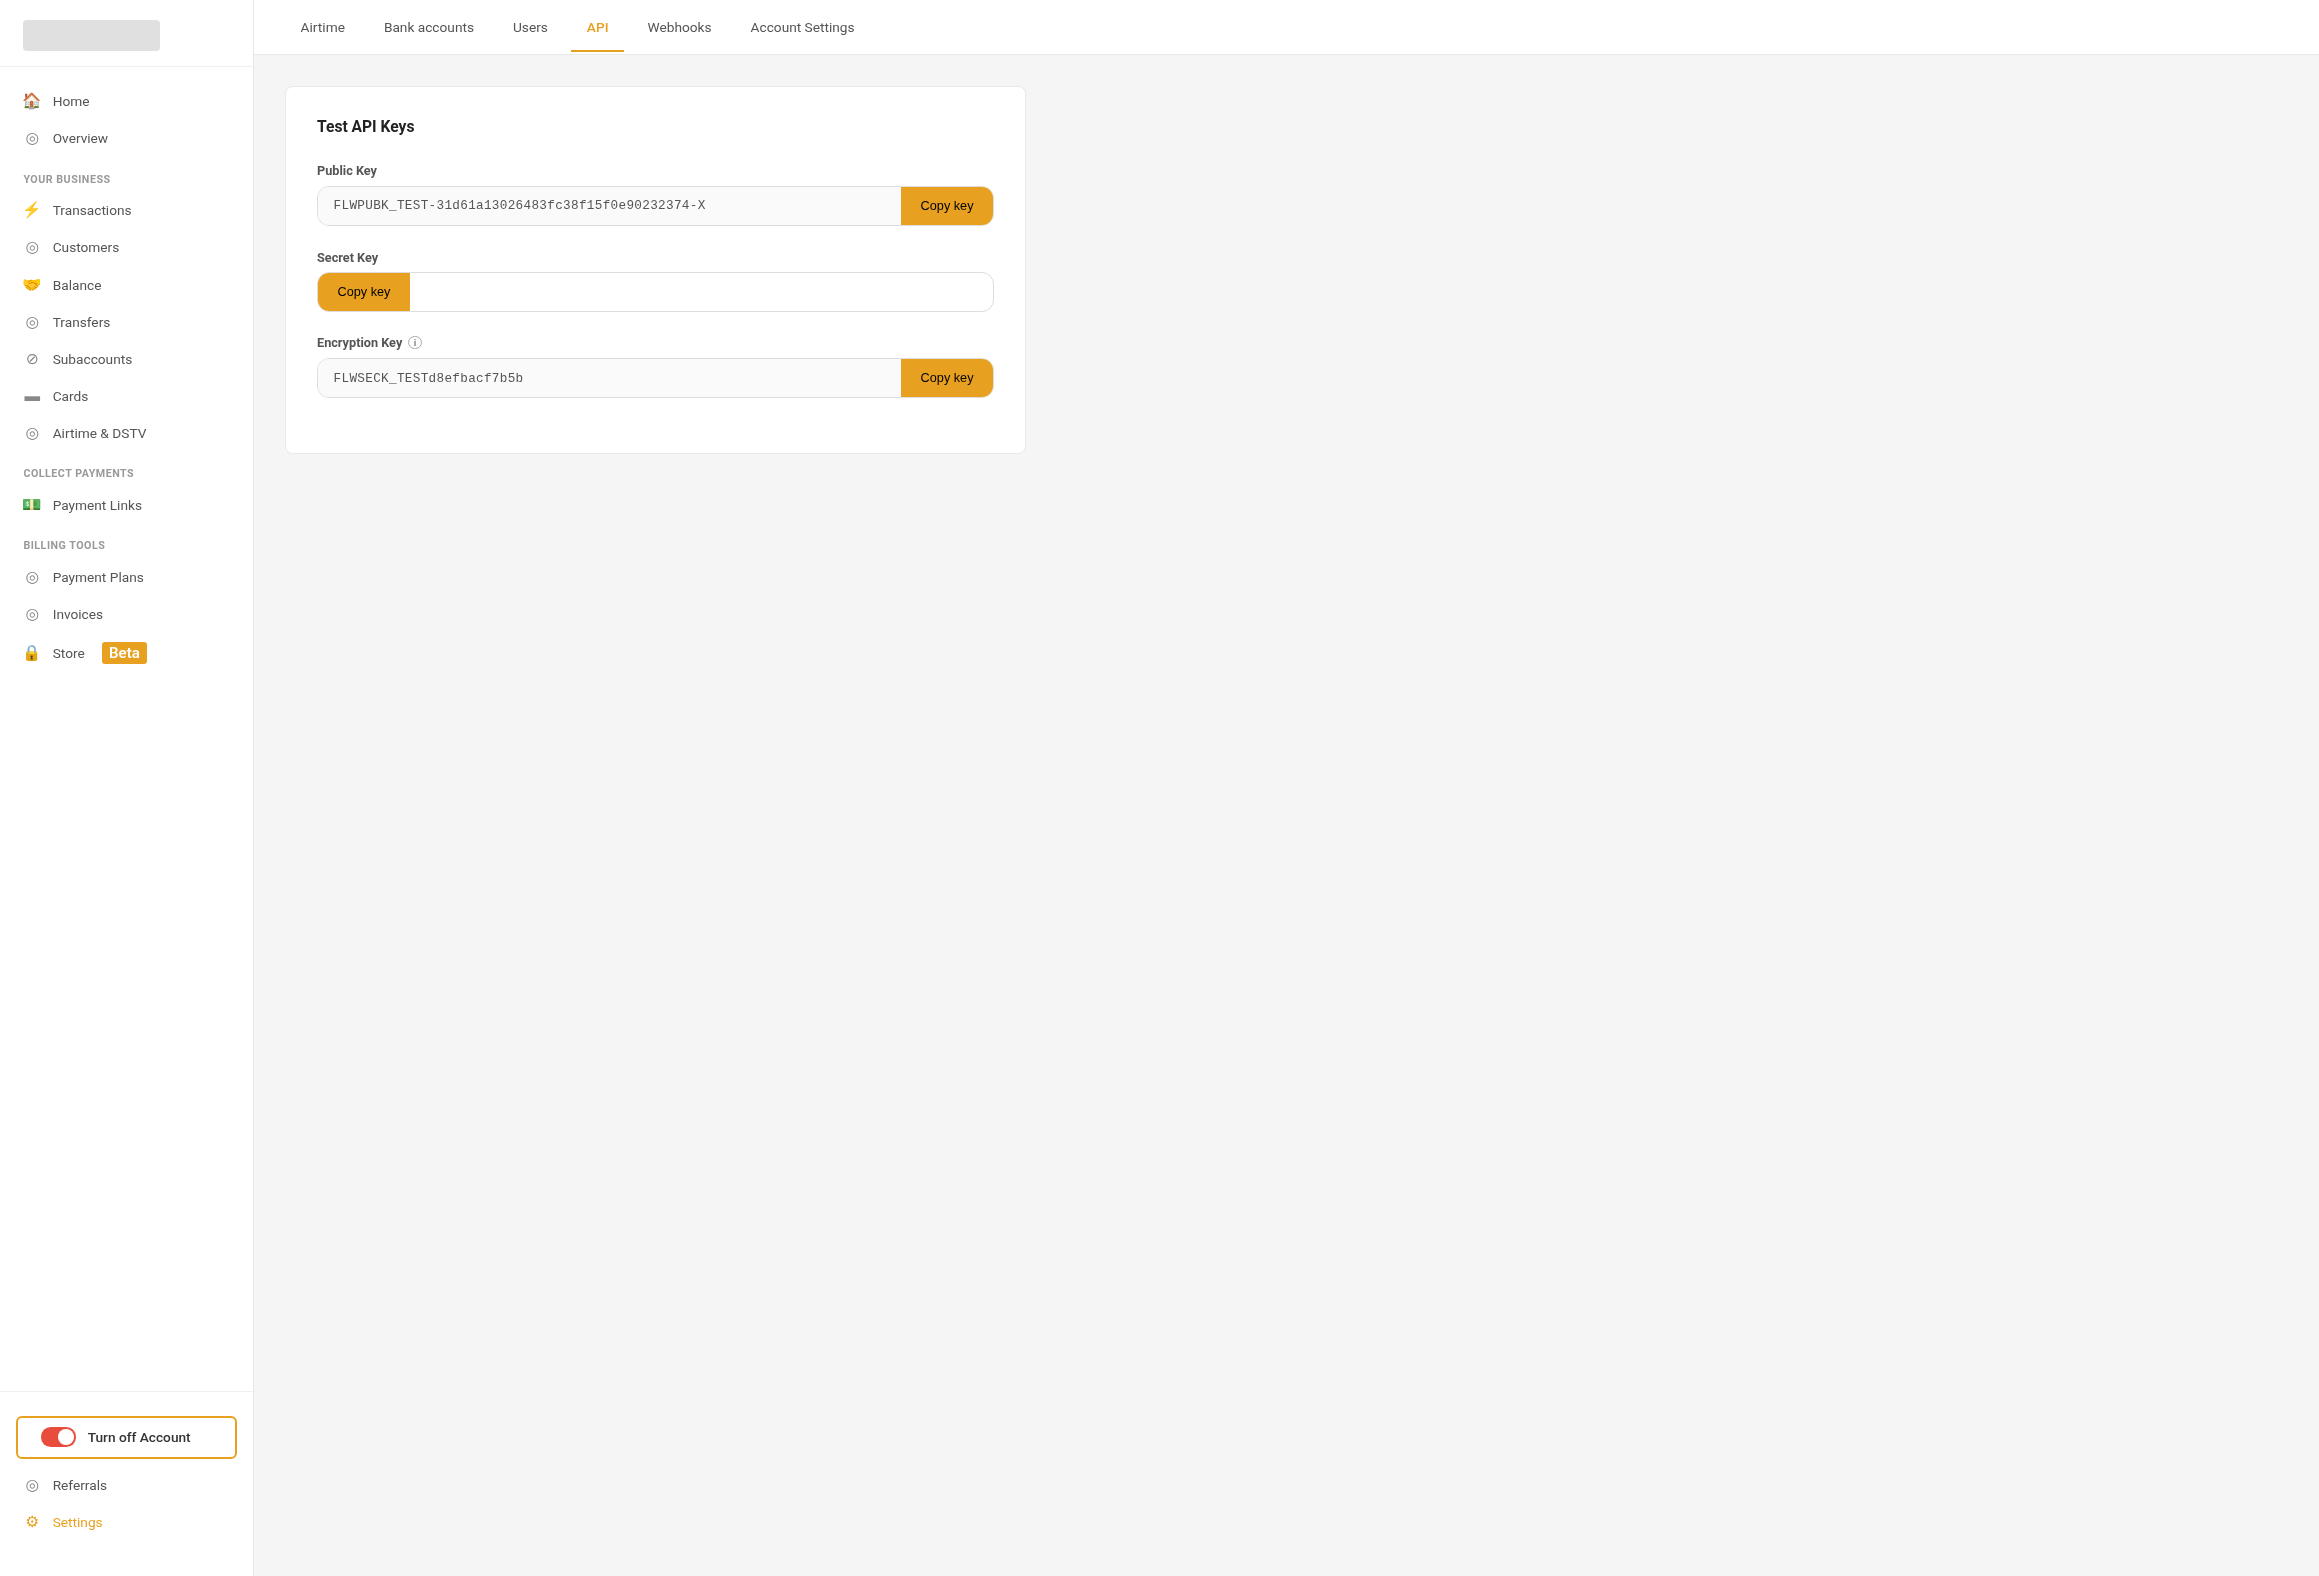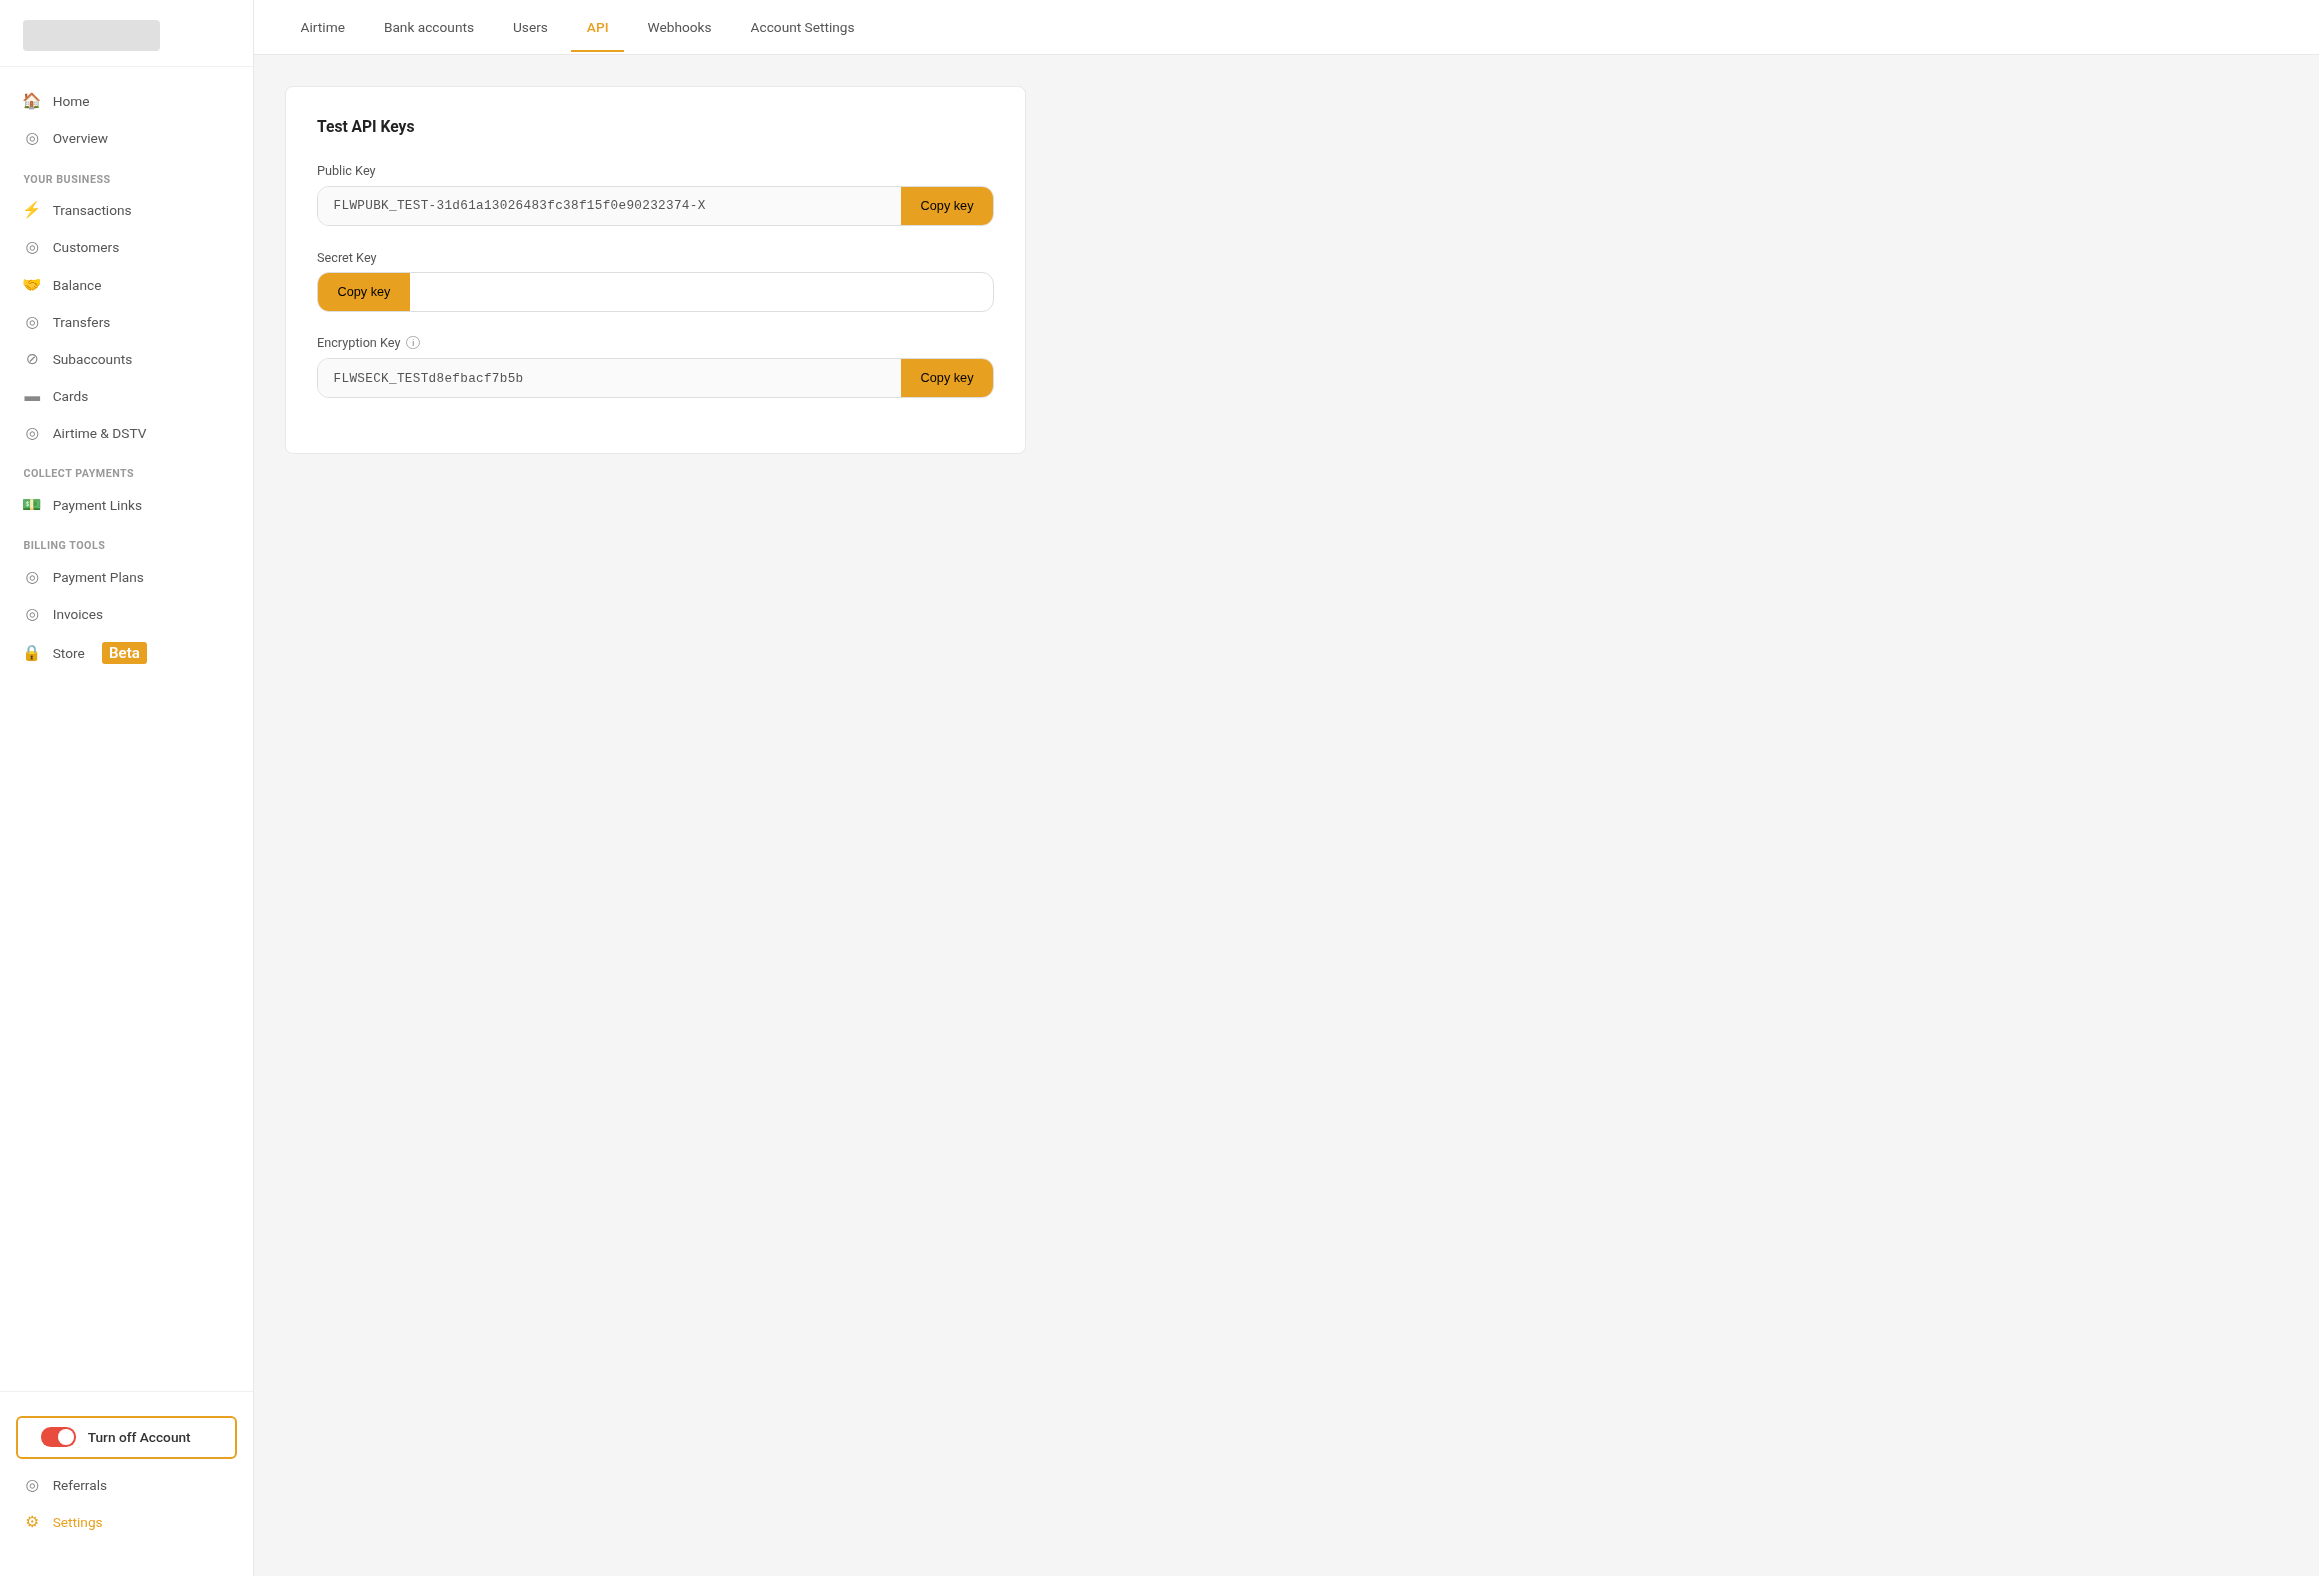--- a/index.html
+++ b/index.html
@@ -189,21 +189,21 @@
     }
 
     .key-section {
       margin-bottom: 23.4px;
     }
 
     .key-label {
       font-size: 12.7px;
       color: #555;
       margin-bottom: 7.8px;
-      font-weight: 400;
+      font-weight: 700;
       display: flex;
       align-items: center;
       gap: 5.9px;
     }
 
     .key-label .info-icon {
       width: 13.7px;
       height: 13.7px;
       border-radius: 50%;
       border: 1px solid #aaa;

